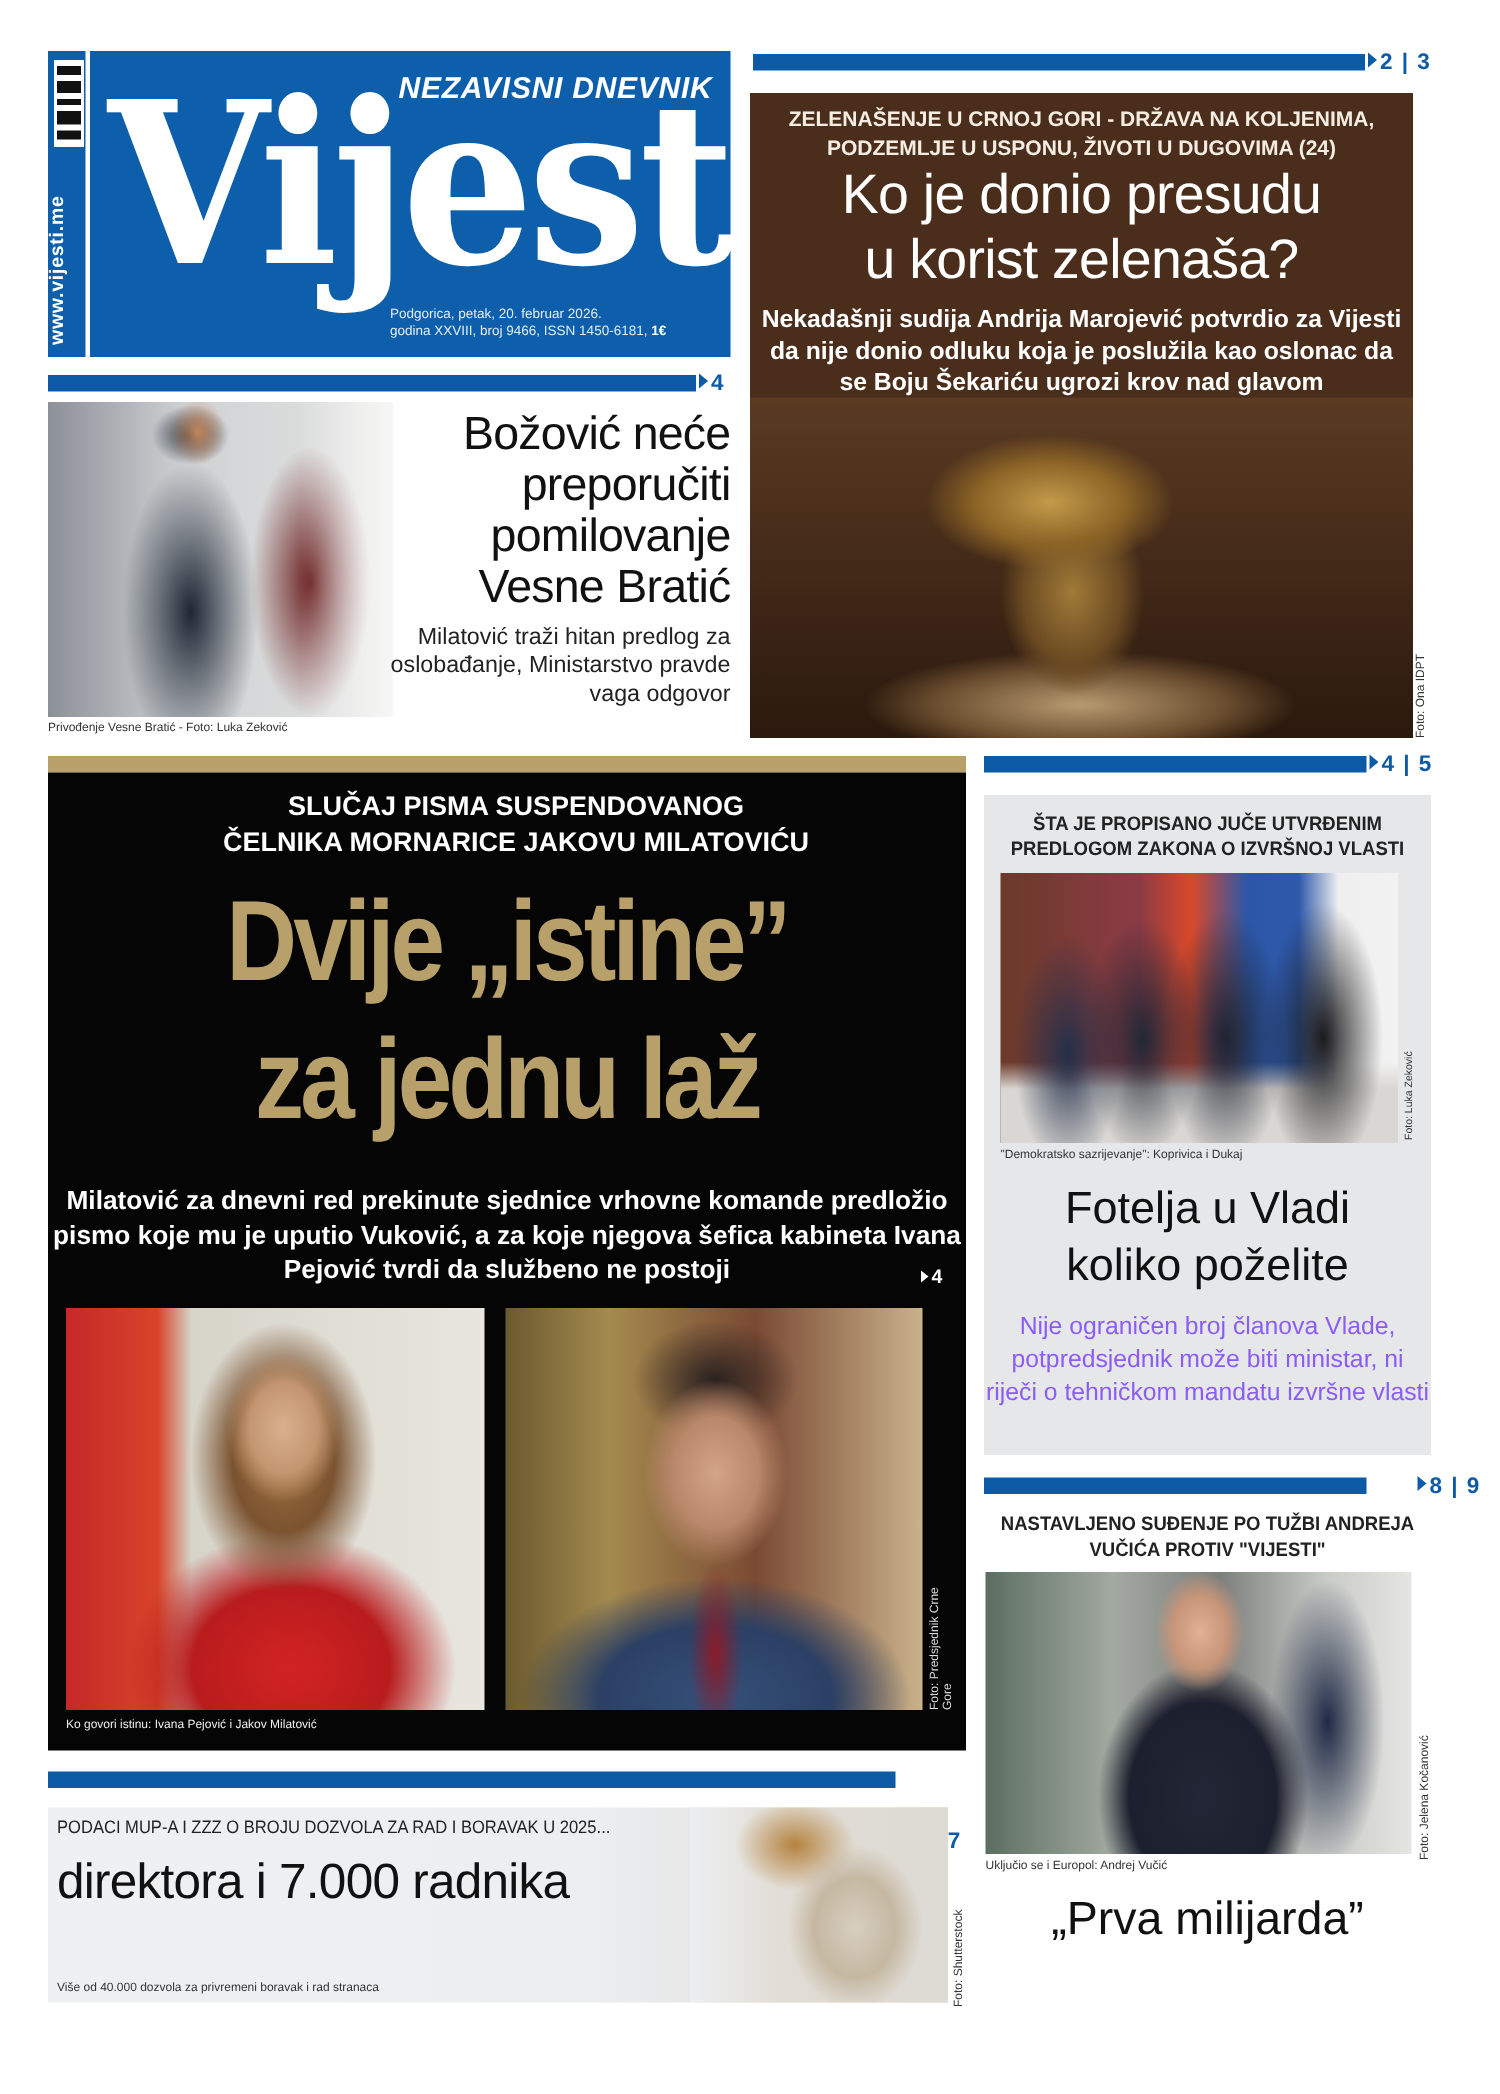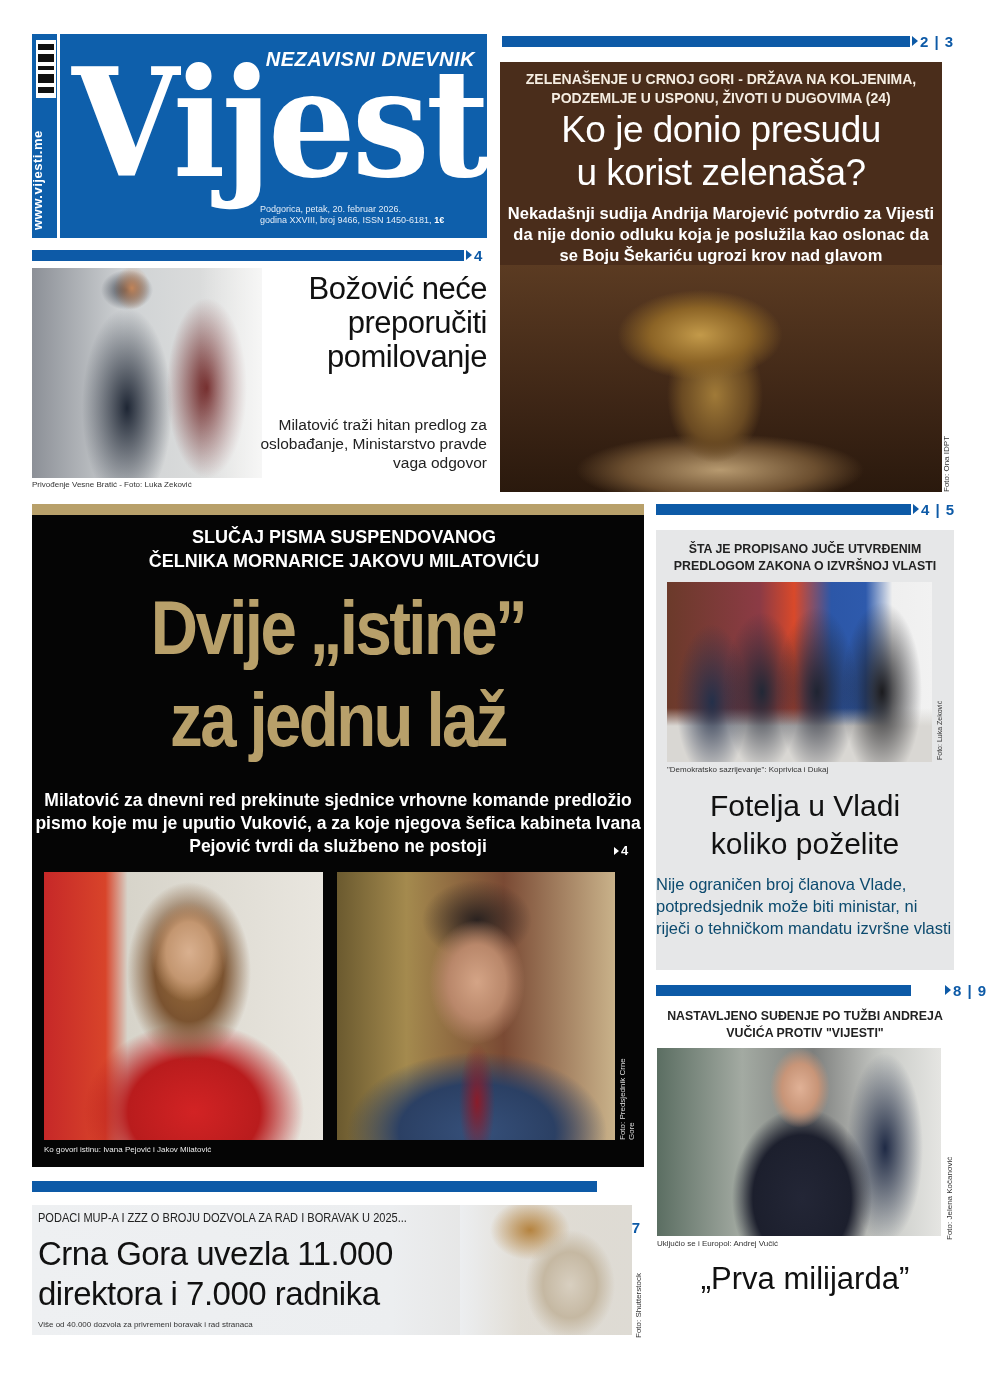--- a/index.html
+++ b/index.html
@@ -76,21 +76,21 @@
   #vlada-img { left: 667px; top: 582px; width: 265px; height: 180px; background:
     radial-gradient(ellipse 40px 90px at 215px 110px, #1b1b1e 0%, transparent 100%),
     radial-gradient(ellipse 40px 85px at 150px 110px, #1f2432 0%, transparent 100%),
     radial-gradient(ellipse 38px 80px at 95px 110px, #222836 0%, transparent 100%),
     radial-gradient(ellipse 36px 78px at 45px 120px, #24304a 0%, transparent 100%),
     linear-gradient(180deg, transparent 70%, #d9d7d3 80%),
     linear-gradient(90deg, #6b3a2a 0%, #8c3b45 35%, #d9492a 48%, #2c57a8 62%, #2e5aac 75%, #efefef 85%, #f2f2f2 100%); }
   #vlada-credit { left: 936px; top: 690px; width: 14px; height: 70px; font-size: 7px; color: #333; writing-mode: vertical-rl; transform: rotate(180deg); }
   #vlada-caption { left: 667px; top: 765px; font-size: 8px; color: #333; }
   #vlada-title { left: 656px; top: 787px; width: 298px; text-align: center; font-size: 30px; line-height: 38px; color: #111; }
-  #vlada-deck { left: 656px; top: 873px; width: 298px; text-align: left; font-size: 16.5px; line-height: 22px; color: #0c4a6e; }
+  #vlada-deck { left: 656px; top: 873px; width: 298px; text-align: center; font-size: 16.5px; line-height: 22px; color: #8b5cf6; }
 
   
   #vuc-kicker { left: 656px; top: 1007px; width: 298px; text-align: center; font-size: 13px; line-height: 17px; color: #222; font-weight: bold; transform: scaleX(0.95); }
   #vuc-img { left: 657px; top: 1048px; width: 284px; height: 188px; background:
     radial-gradient(ellipse 30px 40px at 143px 40px, #e0b196 0%, #c89578 60%, transparent 100%),
     radial-gradient(ellipse 70px 90px at 145px 150px, #232636 0%, #1c1f2d 70%, transparent 100%),
     radial-gradient(ellipse 38px 95px at 228px 100px, #1f2a45 0%, transparent 100%),
     linear-gradient(90deg, #5b6e62 0%, #a3aaa2 30%, #7d7f7d 55%, #c9cbc7 80%, #e5e5e2 100%); }
   #vuc-credit { left: 945px; top: 1140px; width: 14px; height: 100px; font-size: 8px; color: #333; writing-mode: vertical-rl; transform: rotate(180deg); }
   #vuc-caption { left: 657px; top: 1239px; font-size: 8px; color: #333; }
@@ -140,20 +140,21 @@
 <div class="abs" id="zel-credit">Foto: Ona IDPT</div>
 
 <div class="rule" style="left:32px;top:250px;width:432px;"></div>
 <div class="pageref" style="left:466px;top:248px;"><span class="tri"></span><span>4</span></div>
 <div class="abs" id="boz-img"></div>
 <div class="abs" id="boz-img-fade"></div>
 <div class="abs" id="boz-title">
   <div>Božović neće</div>
   <div>preporučiti</div>
   <div>pomilovanje</div>
+  <div>Vesne Bratić</div>
 </div>
 <div class="abs" id="boz-deck">Milatović traži hitan predlog za oslobađanje, Ministarstvo pravde vaga odgovor</div>
 <div class="abs" id="boz-caption">Privođenje Vesne Bratić - Foto: Luka Zeković</div>
 
 <div class="abs" id="gold-bar"></div>
 <div class="abs" id="main-box"></div>
 <div class="abs" id="main-kicker">
   <div>SLUČAJ PISMA SUSPENDOVANOG</div>
   <div>ČELNIKA MORNARICE JAKOVU MILATOVIĆU</div>
 </div>
@@ -190,17 +191,16 @@
 <div class="abs" id="vuc-title">
   <div>„Prva milijarda”</div>
 </div>
 
 <div class="rule" style="left:32px;top:1181px;width:565px;"></div>
 <div class="pageref" style="left:599px;top:1179px;margin-top:41px;"><span class="tri"></span><span>6 | 7</span></div>
 <div class="abs" id="mup-box"></div>
 <div class="abs" id="mup-img"></div>
 <div class="abs" id="mup-kicker">PODACI MUP-A I ZZZ O BROJU DOZVOLA ZA RAD I BORAVAK U 2025...</div>
 <div class="abs" id="mup-title">
-  <div>Crna Gora uvezla 11.000</div>
   <div>direktora i 7.000 radnika</div>
 </div>
 <div class="abs" id="mup-deck">Više od 40.000 dozvola za privremeni boravak i rad stranaca</div>
 <div class="abs" id="mup-credit">Foto: Shutterstock</div>
 
 </body></html>

